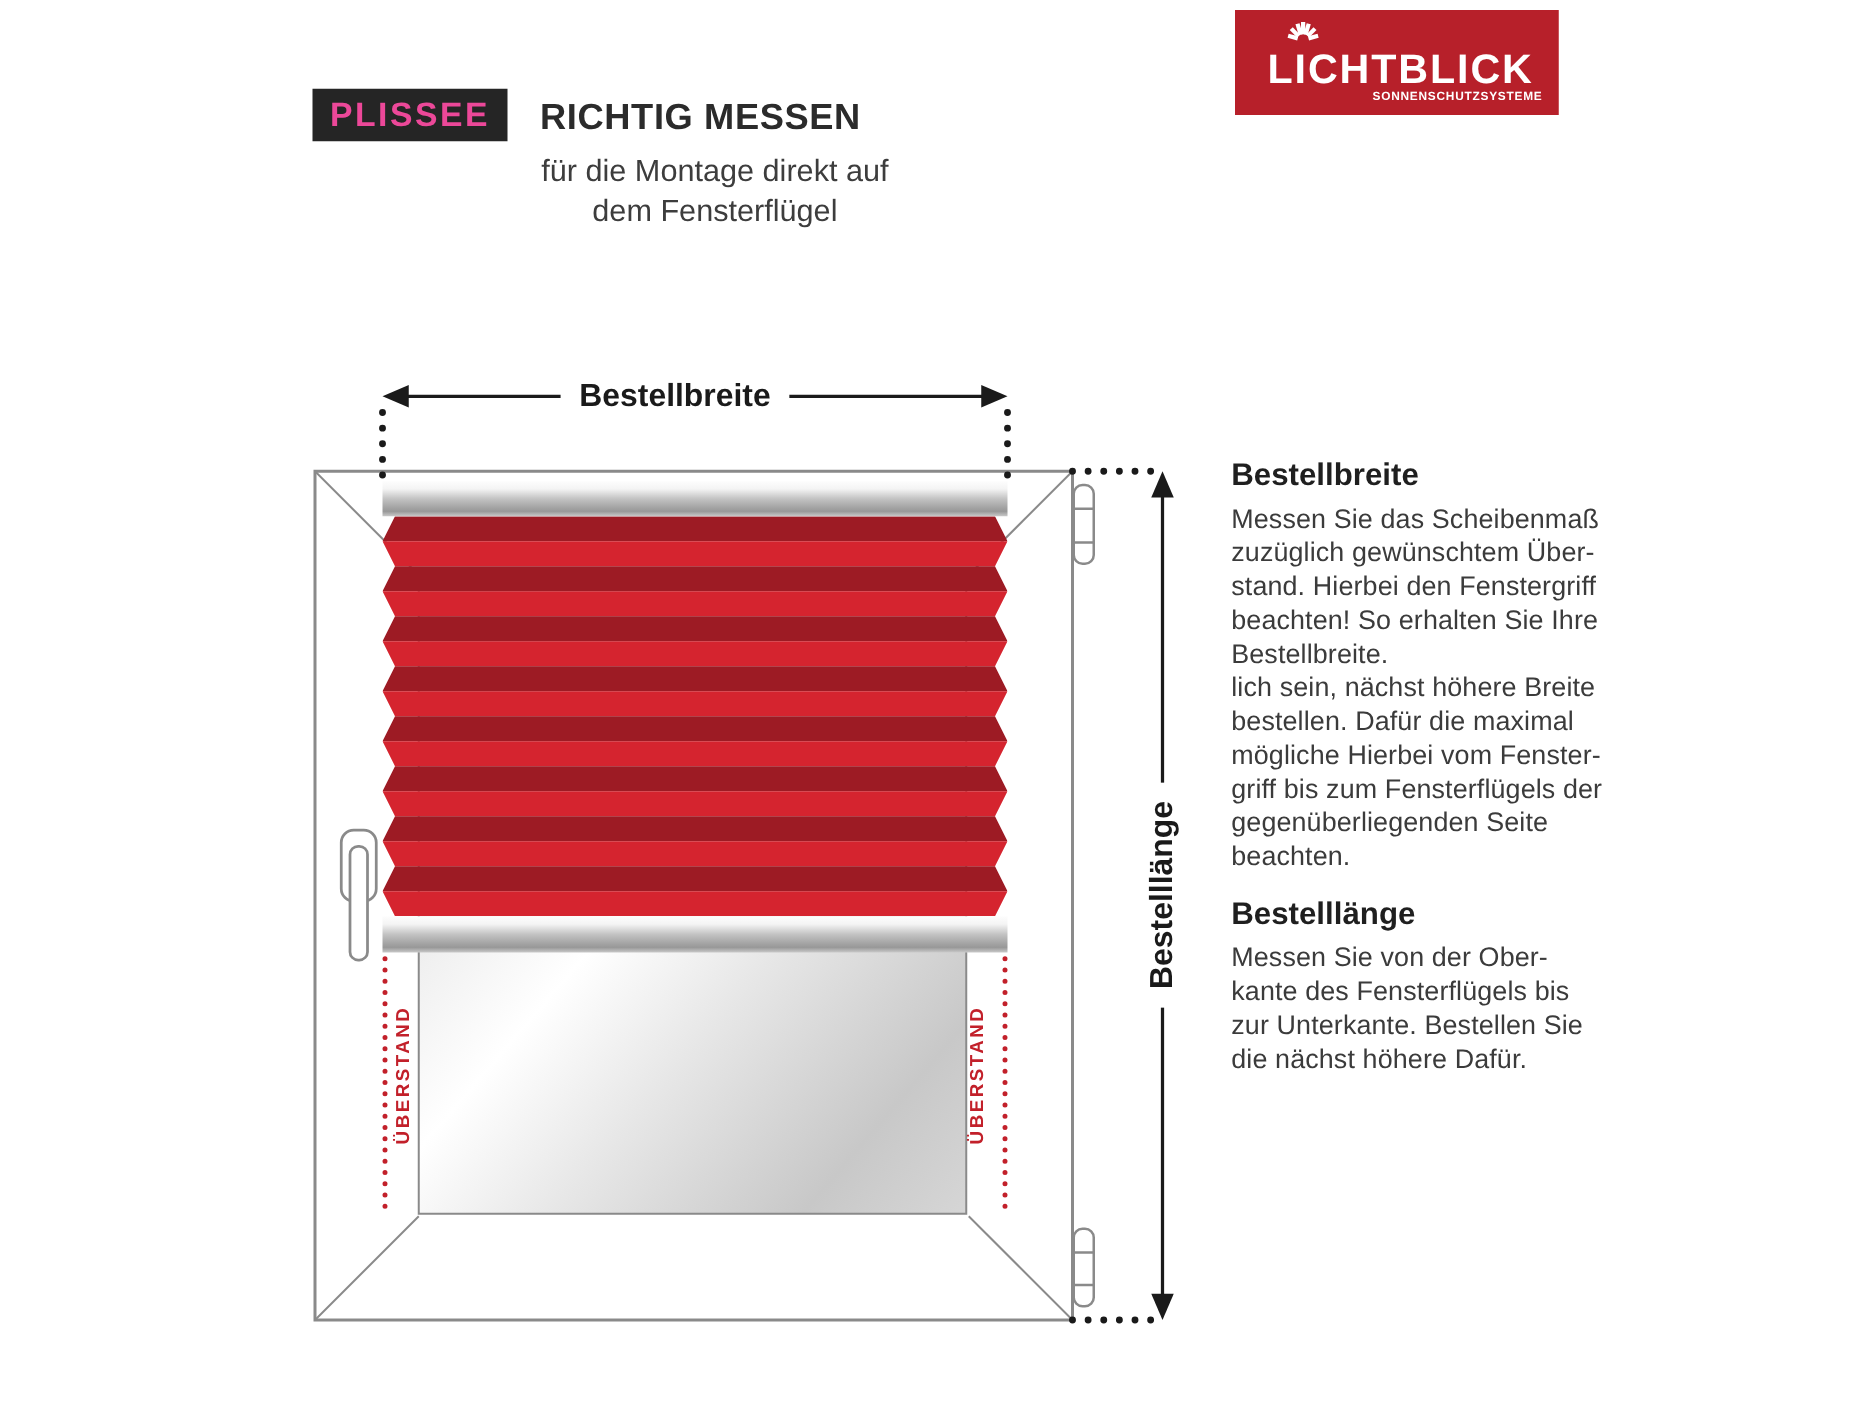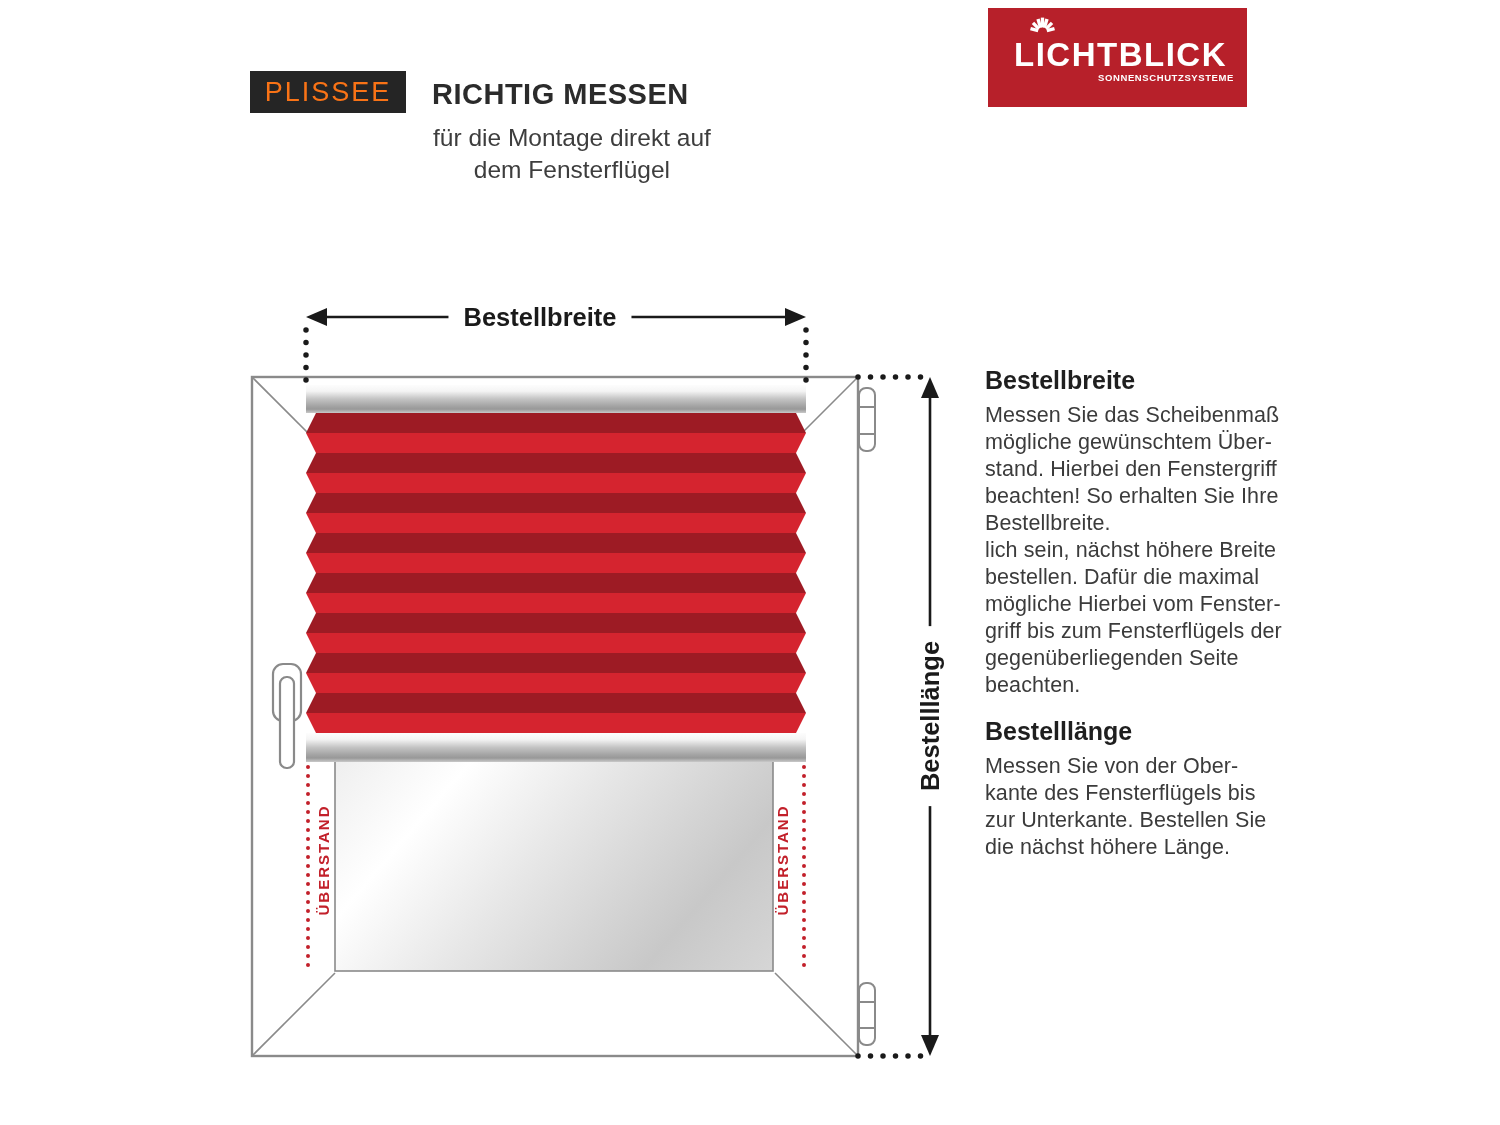--- a/index.html
+++ b/index.html
@@ -10,28 +10,28 @@
     --frame-gray:#8a8a8a;
     --ink:#2b2b2b;
   }
   *{margin:0;padding:0;box-sizing:border-box;}
   html,body{width:1500px;height:1125px;background:#ffffff;overflow:hidden;
     font-family:"Liberation Sans",sans-serif;-webkit-font-smoothing:antialiased;}
   .page{position:relative;width:1500px;height:1125px;background:#fff;}
 
   
   .badge{position:absolute;left:250px;top:71px;width:156px;height:42px;
-    background:#252525;color:#f97316;font-weight:normal;font-size:27px;letter-spacing:2px;
+    background:#252525;color:#ec4899;font-weight:bold;font-size:27px;letter-spacing:2px;
     display:flex;align-items:center;justify-content:center;}
   .title{position:absolute;left:432px;top:78px;font-size:29px;font-weight:bold;
     color:var(--ink);letter-spacing:0.5px;}
   .subtitle{position:absolute;left:433px;top:122px;font-size:24.5px;color:#3d3d3d;line-height:31.5px;text-align:center;}
 
   
-  .logo{position:absolute;left:988px;top:8px;width:259px;height:99px;background:var(--logo-red);}
+  .logo{position:absolute;left:988px;top:8px;width:259px;height:84px;background:var(--logo-red);}
   .logo .brand{position:absolute;left:26px;top:30px;color:#fff;font-weight:bold;
     font-size:33px;letter-spacing:1.5px;line-height:1;}
   .logo .tagline{position:absolute;right:13px;top:64px;color:#fff;font-weight:bold;
     font-size:9.5px;letter-spacing:0.6px;}
   .logo .sun{position:absolute;left:37px;top:6px;}
 
   
   .diagram-svg{position:absolute;left:0;top:0;}
   .band-b{fill:var(--pleat-bright);}
   .band-d{fill:var(--pleat-dark);}
@@ -183,31 +183,31 @@
   </svg>
 
   <div class="measure-label width-label">Bestellbreite</div>
   <div class="measure-label length-label">Bestelllänge</div>
   <div class="overhang overhang-left">ÜBERSTAND</div>
   <div class="overhang overhang-right">ÜBERSTAND</div>
 
   <div class="info">
     <h3>Bestellbreite</h3>
     <div class="ln">Messen Sie das Scheibenmaß</div>
-    <div class="ln">mögliche gewünschtem Über-</div>
+    <div class="ln">zuzüglich gewünschtem Über-</div>
     <div class="ln">stand. Hierbei den Fenstergriff</div>
     <div class="ln">beachten! So erhalten Sie Ihre</div>
     <div class="ln">Bestellbreite.</div>
     <div class="ln">lich sein, nächst höhere Breite</div>
     <div class="ln">bestellen. Dafür die maximal</div>
     <div class="ln">mögliche Hierbei vom Fenster-</div>
     <div class="ln">griff bis zum Fensterflügels der</div>
     <div class="ln">gegenüberliegenden Seite</div>
     <div class="ln">beachten.</div>
 
     <h3 class="sec2">Bestelllänge</h3>
     <div class="ln">Messen Sie von der Ober-</div>
     <div class="ln">kante des Fensterflügels bis</div>
     <div class="ln">zur Unterkante. Bestellen Sie</div>
-    <div class="ln">die nächst höhere Länge.</div>
+    <div class="ln">die nächst höhere Dafür.</div>
   </div>
 
 </div>
 
 </body></html>

